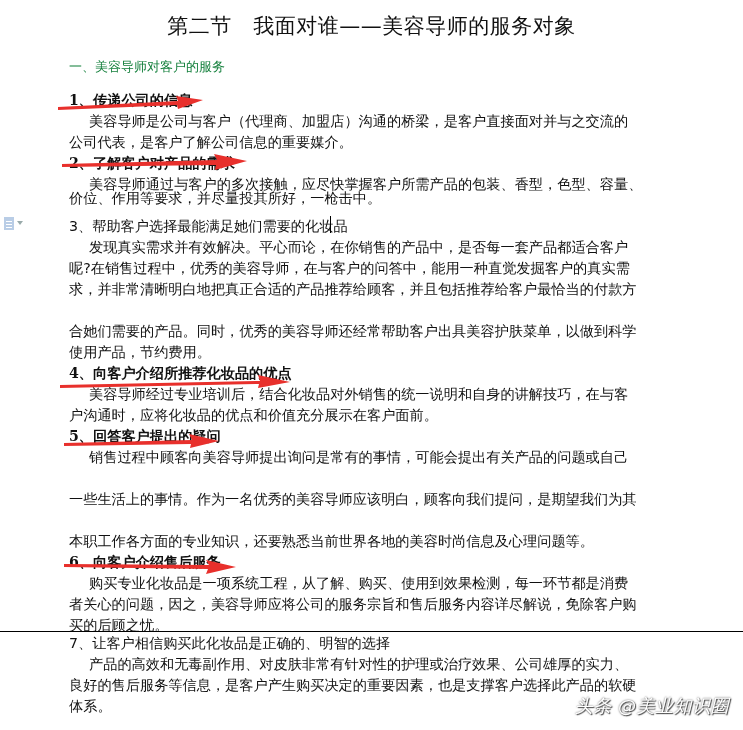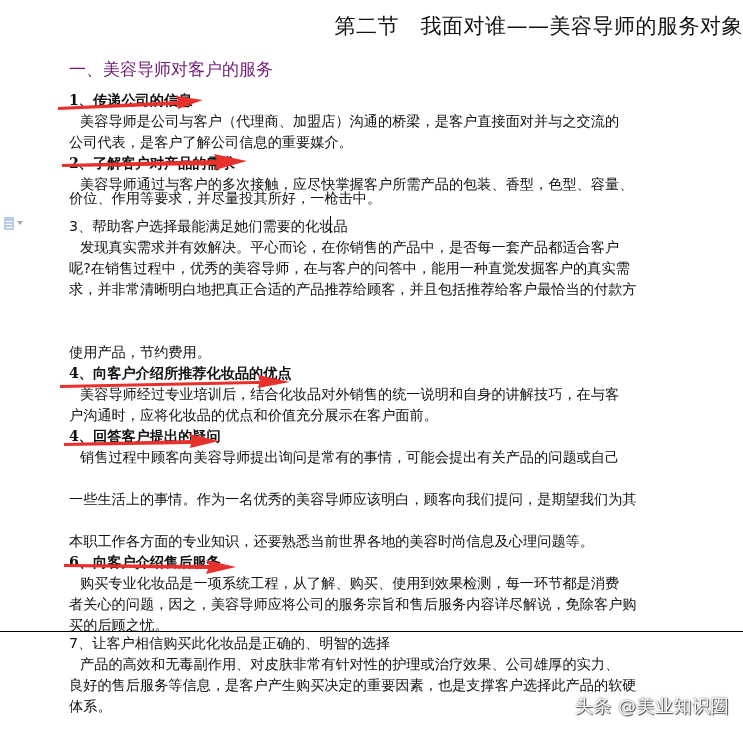--- a/index.html
+++ b/index.html
@@ -5,31 +5,31 @@
     html, body { margin: 0; padding: 0; }
     body {
       width: 743px; height: 730px; overflow: hidden;
       background: #ffffff; position: relative;
       font-family: "DejaVu Sans", "Liberation Sans", sans-serif;
       color: #111111;
     }
     .page { position: absolute; left: 0; top: 0; width: 743px; height: 730px; }
     .title {
       position: absolute; left: 0; width: 743px; top: 12px;
-      text-align: right; font-size: 21px; letter-spacing: 0.5px; color: #111;
+      text-align: center; font-size: 21px; letter-spacing: 0.5px; color: #111;
     }
     .section {
       position: absolute; left: 69px; top: 58px;
-      font-size: 17px; color: #701a75;
+      font-size: 13px; color: #15803d;
     }
     .line {
       position: absolute; left: 69px; font-size: 14.2px; line-height: 20px;
       white-space: nowrap; color: #111;
     }
-    .indent { left: 80px; }
+    .indent { left: 89px; }
     .heading { font-weight: bold; font-family: "DejaVu Serif", "Liberation Serif", serif; }
     .arrow {
       position: absolute; height: 14px; pointer-events: none;
     }
     .margin-icon {
       position: absolute; left: 4px; top: 215px; width: 26px; height: 16px;
       display: flex; align-items: center; gap: 3px;
     }
     .doc-glyph {
       width: 10px; height: 13px; background: #b9cde6; position: relative;
@@ -43,20 +43,21 @@
       border-right: 3px solid transparent; border-top: 4px solid #9aa;
     }
     .rule {
       position: absolute; left: 0; top: 631px; width: 743px; height: 1px; background: #000;
     }
     .cursor { position: absolute; left: 330px; top: 216px; width: 1px; height: 17px; background: #000; }
     .watermark {
       position: absolute; right: 14px; top: 694px; font-size: 18px; color: #ffffff;
       text-shadow: 0 0 2px #555, 1px 1px 1px #444;
       letter-spacing: 0.5px;
+      font-style: italic;
     }
   </style>
 </head>
 <body>
 
 <div class="page">
 
   <div class="title">第二节　我面对谁——美容导师的服务对象</div>
   <div class="section">一、美容导师对客户的服务</div>
 
@@ -66,27 +67,28 @@
 
   <div class="line heading" style="top:153px">2、了解客户对产品的需求</div>
   <div class="line indent" style="top:174px">美容导师通过与客户的多次接触，应尽快掌握客户所需产品的包装、香型，色型、容量、</div>
   <div class="line" style="top:188px">价位、作用等要求，并尽量投其所好，一枪击中。</div>
 
   <div class="line" style="top:216px">3、帮助客户选择最能满足她们需要的化妆品</div>
   <div class="cursor"></div>
   <div class="line indent" style="top:237px">发现真实需求并有效解决。平心而论，在你销售的产品中，是否每一套产品都适合客户</div>
   <div class="line" style="top:258px">呢?在销售过程中，优秀的美容导师，在与客户的问答中，能用一种直觉发掘客户的真实需</div>
   <div class="line" style="top:279px">求，并非常清晰明白地把真正合适的产品推荐给顾客，并且包括推荐给客户最恰当的付款方</div>
+  <div class="line" style="top:321px">合她们需要的产品。同时，优秀的美容导师还经常帮助客户出具美容护肤菜单，以做到科学</div>
   <div class="line" style="top:342px">使用产品，节约费用。</div>
 
   <div class="line heading" style="top:363px">4、向客户介绍所推荐化妆品的优点</div>
   <div class="line indent" style="top:384px">美容导师经过专业培训后，结合化妆品对外销售的统一说明和自身的讲解技巧，在与客</div>
   <div class="line" style="top:405px">户沟通时，应将化妆品的优点和价值充分展示在客户面前。</div>
 
-  <div class="line heading" style="top:426px">4、回答客户提出的疑问</div>
+  <div class="line heading" style="top:426px">5、回答客户提出的疑问</div>
   <div class="line indent" style="top:447px">销售过程中顾客向美容导师提出询问是常有的事情，可能会提出有关产品的问题或自己</div>
   <div class="line" style="top:489px">一些生活上的事情。作为一名优秀的美容导师应该明白，顾客向我们提问，是期望我们为其</div>
   <div class="line" style="top:531px">本职工作各方面的专业知识，还要熟悉当前世界各地的美容时尚信息及心理问题等。</div>
 
   <div class="line heading" style="top:552px">6、向客户介绍售后服务</div>
   <div class="line indent" style="top:573px">购买专业化妆品是一项系统工程，从了解、购买、使用到效果检测，每一环节都是消费</div>
   <div class="line" style="top:594px">者关心的问题，因之，美容导师应将公司的服务宗旨和售后服务内容详尽解说，免除客户购</div>
   <div class="line" style="top:615px">买的后顾之忧。</div>
 
   <div class="rule"></div>

